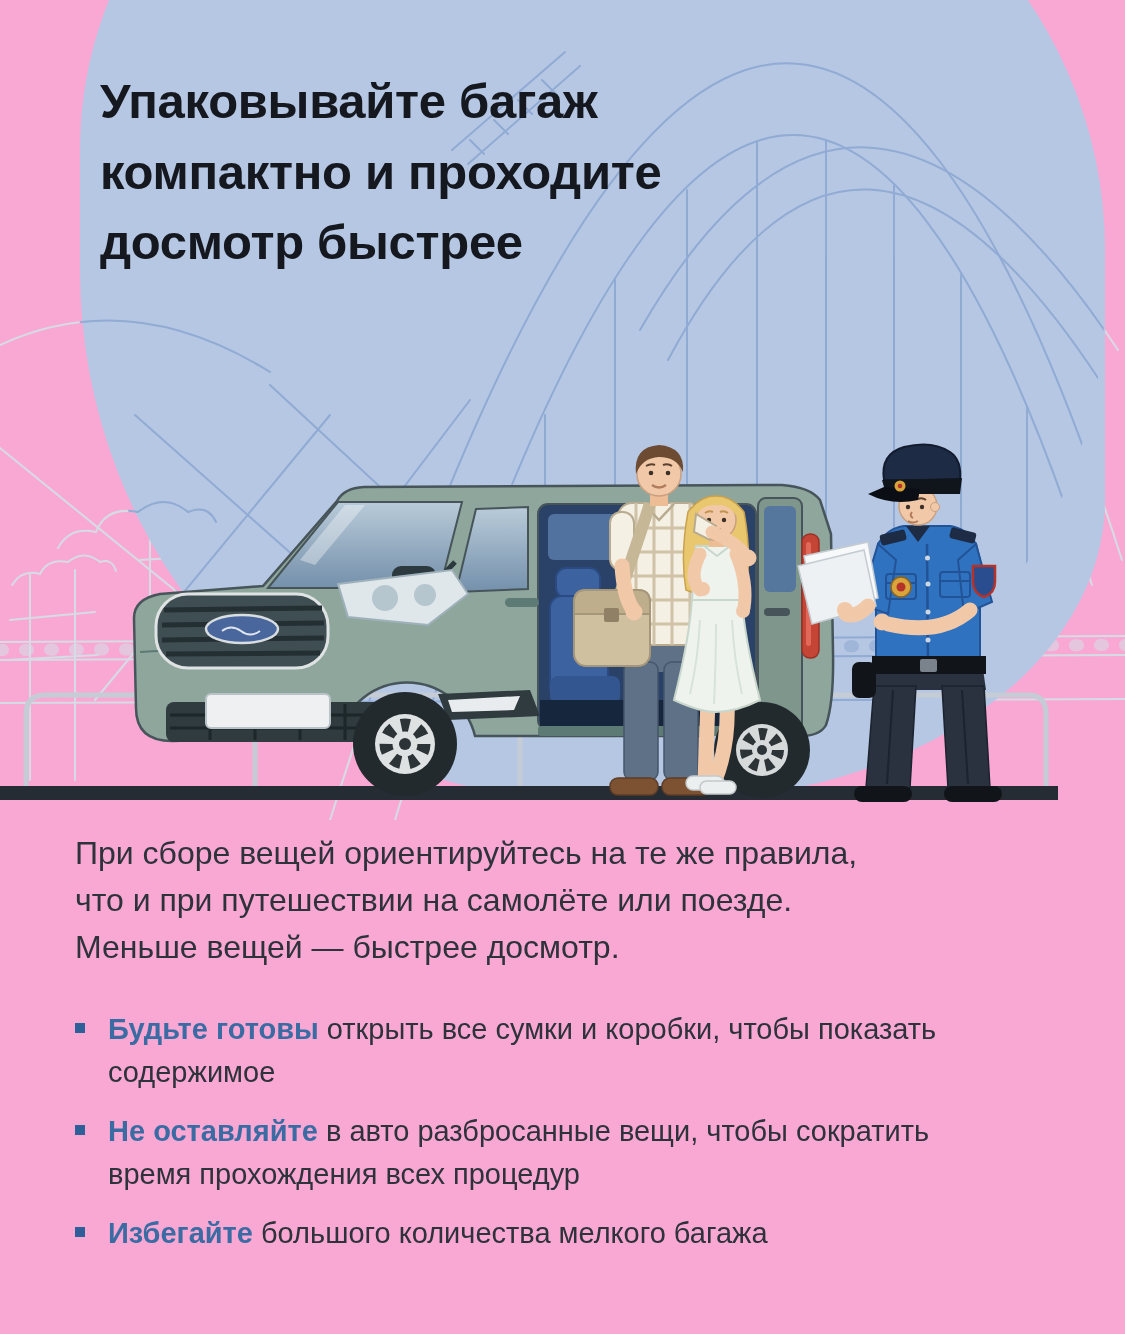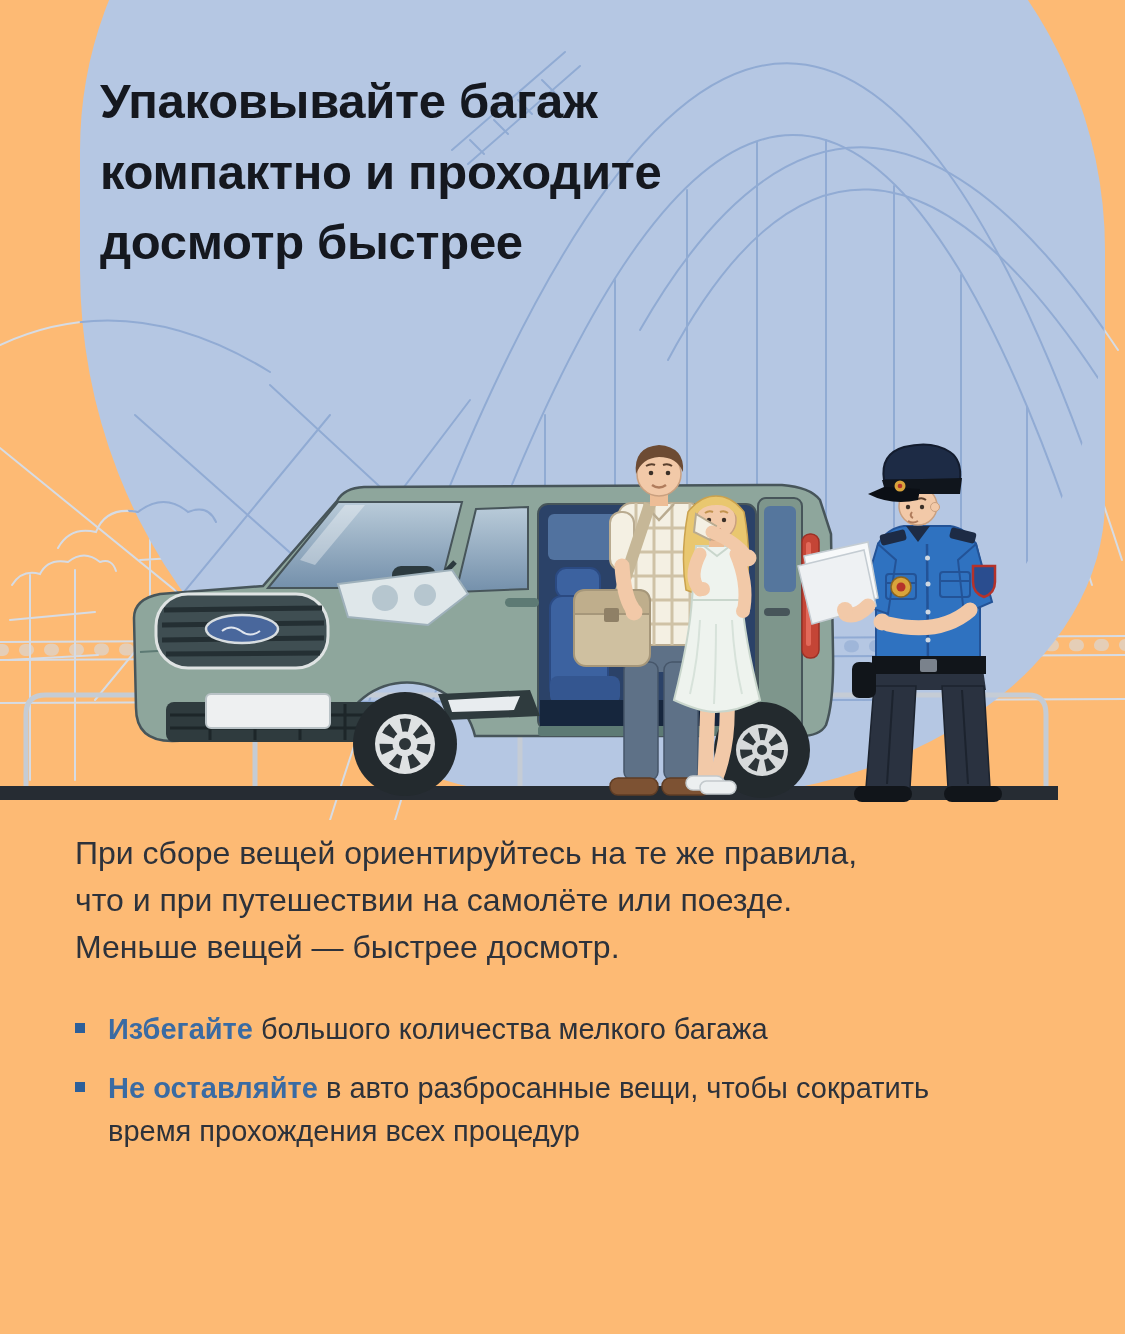--- a/index.html
+++ b/index.html
@@ -1,17 +1,17 @@
 <!DOCTYPE html>
 <html style="--color-blob: #b5c7e3; --color-title: #15181f; --color-text: #2d323b; --color-accent: #3a6ba3; --color-bullet: #2d5f99; --color-sketch-blue: #8da8d2; --color-sketch-gray: #d6dce5; --color-van-body: #8ea69c; --color-officer-shirt: #2f72c0; --color-ground: #262c33; --color-tail-light: #c44536;"><head>
 <meta charset="utf-8">
 <style>
   html,body{margin:0;padding:0;background:#ffffff;}
   .poster{
-    position:relative;width:1125px;height:1334px;overflow:hidden;background:#fdba74;
+    position:relative;width:1125px;height:1334px;overflow:hidden;background:#f9a8d4;
     font-family:"Liberation Sans",sans-serif;
   }
   .layer{position:absolute;left:0;top:0;}
   .blob{
     position:absolute;left:80px;top:-210px;width:1025px;height:1010px;
     background:var(--color-blob,#b5c7e3);
     border-radius:320px 480px 430px 500px / 360px 460px 300px 530px;
     z-index:2;
   }
   .sketch-gray{z-index:1;}
@@ -272,21 +272,25 @@
       <circle cx="900" cy="486" r="2.3" fill="#b5322a"></circle>
     </g>
   </svg>
 
   <div class="intro">При сборе вещей ориентируйтесь на те же правила,
 что и при путешествии на самолёте или поезде.
 Меньше вещей — быстрее досмотр.</div>
 
   <ul class="bullets">
     <li>
-      <span class="sq"></span><span class="lead">Избегайте</span><span class="rest"> большого количества мелкого багажа</span>
+      <span class="sq"></span><span class="lead">Будьте готовы</span><span class="rest"> открыть все сумки и коробки, чтобы показать
+содержимое</span>
     </li>
     <li>
       <span class="sq"></span><span class="lead">Не оставляйте</span><span class="rest"> в авто разбросанные вещи, чтобы сократить
 время прохождения всех процедур</span>
     </li>
+    <li>
+      <span class="sq"></span><span class="lead">Избегайте</span><span class="rest"> большого количества мелкого багажа</span>
+    </li>
   </ul>
 
 </div>
 
 </body></html>

